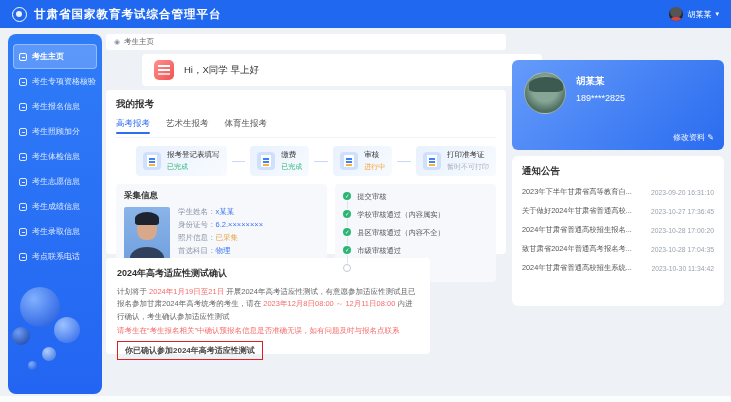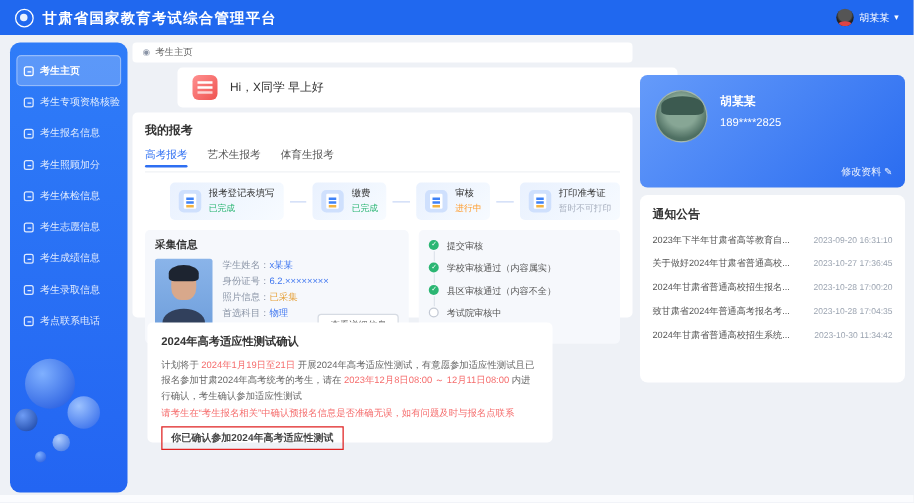--- a/index.html
+++ b/index.html
@@ -75,21 +75,21 @@
   .fvalue.warn{color:#e6a23c;}
   .detail-btn{position:absolute;right:8px;bottom:6px;background:#fff;border:1px solid #d6dbe3;border-radius:3px;padding:3px 9px;font-size:7.5px;color:#555;cursor:pointer;}
   .timeline-box{flex:1;background:#f6f8fc;border-radius:4px;padding:8px 8px;}
   .tl-row{display:flex;align-items:flex-start;gap:6px;position:relative;padding-bottom:8px;}
   .tl-row:last-child{padding-bottom:0;}
   .marker{width:8px;height:8px;border-radius:50%;background:#2bb673;color:#fff;font-size:5.5px;line-height:8px;text-align:center;flex:none;position:relative;z-index:1;}
   .tl-row:not(:last-child) .marker::after{content:'';position:absolute;left:3.5px;top:9px;width:1px;height:8px;background:#dfe4ec;}
   .marker.pending{background:#fff;border:1px solid #c3c9d4;color:transparent;}
   .tl-text{font-size:7.3px;color:#555;white-space:nowrap;}
   
-  .confirm-card{left:118px;top:258px;width:324px;height:96px;padding:9px 11px;}
+  .confirm-card{left:106px;top:258px;width:324px;height:96px;padding:9px 11px;}
   .cf-title{font-size:9px;font-weight:bold;color:#333;}
   .cf-para{margin-top:6px;font-size:7.5px;color:#666;line-height:1.65;}
   .red{color:#f56c6c;}
   .cf-warning{margin-top:3px;font-size:7.5px;color:#f56c6c;}
   .cf-confirmed{display:inline-block;margin-top:5px;border:1px solid #e02020;padding:3px 7px;font-size:8px;font-weight:bold;color:#444;}
   
   .profile-card{position:absolute;left:512px;top:60px;width:212px;height:90px;border-radius:6px;background:linear-gradient(135deg,#659bfa,#2a6cf0);padding:12px 12px;display:flex;gap:10px;}
   .pavatar{width:42px;height:42px;border-radius:50%;background:radial-gradient(circle at 50% 40%,#87a695 0 40%,#4e6f62 70%);position:relative;overflow:hidden;border:1px solid rgba(255,255,255,.4);flex:none;}
   .pavatar::before{content:'';position:absolute;left:4px;top:4px;width:34px;height:15px;background:#3c5a50;border-radius:50% 50% 20% 20%;}
   .pinfo{padding-top:3px;}
@@ -255,20 +255,24 @@
       </div>
       <div class="tl-row">
         <span class="marker">✓</span>
         <span class="tl-text">学校审核通过（内容属实）</span>
       </div>
       <div class="tl-row">
         <span class="marker">✓</span>
         <span class="tl-text">县区审核通过（内容不全）</span>
       </div>
       <div class="tl-row">
+        <span class="marker">✓</span>
+        <span class="tl-text">市级审核通过</span>
+      </div>
+      <div class="tl-row">
         <span class="marker pending"></span>
         <span class="tl-text">考试院审核中</span>
       </div>
     </div>
   </div>
 </div>
 
 <div class="card confirm-card">
   <div class="cf-title">2024年高考适应性测试确认</div>
   <div class="cf-para">

